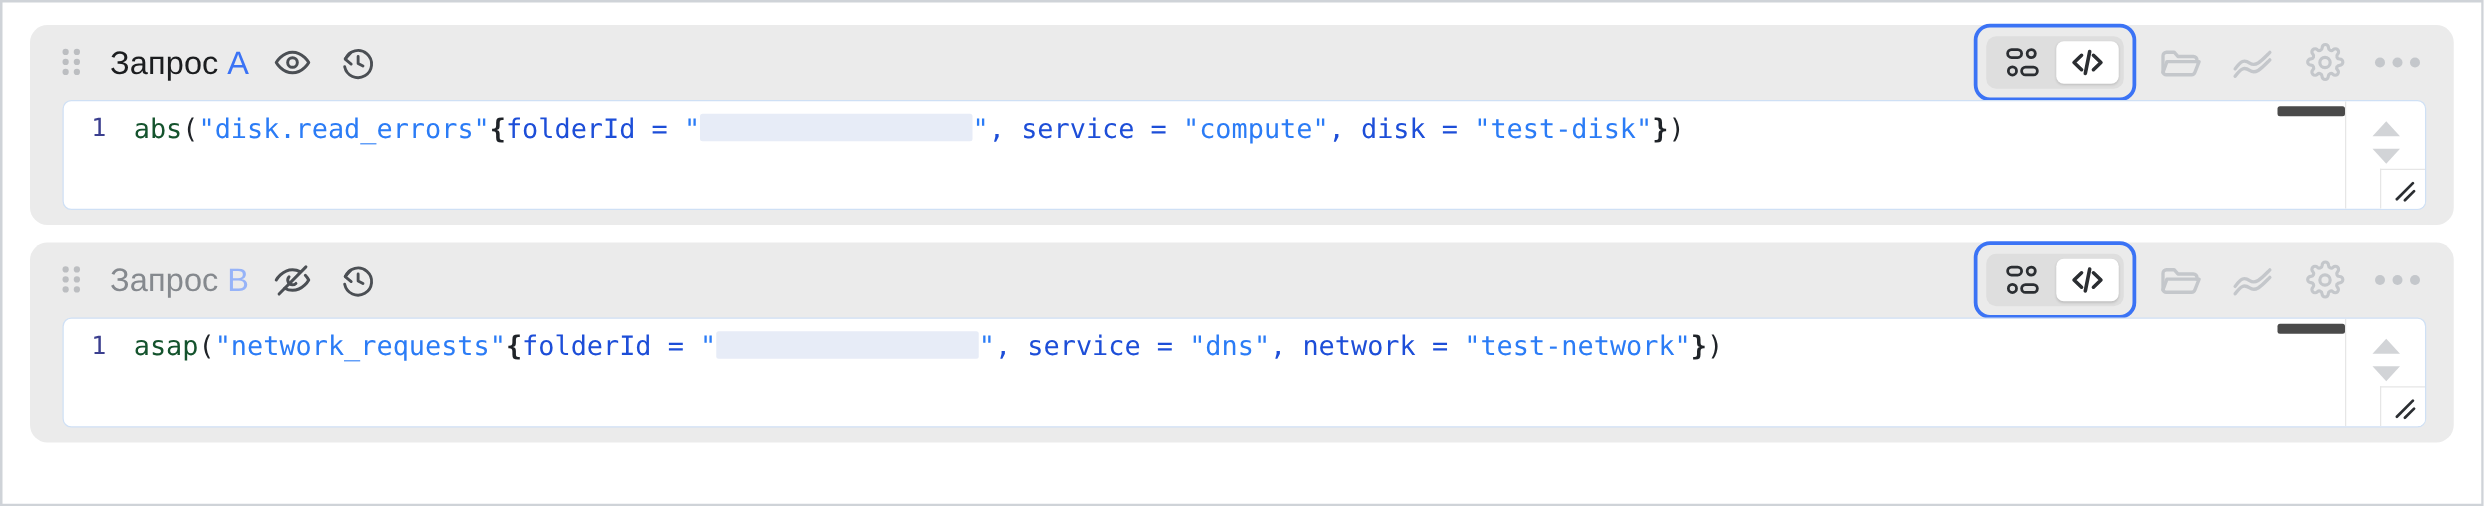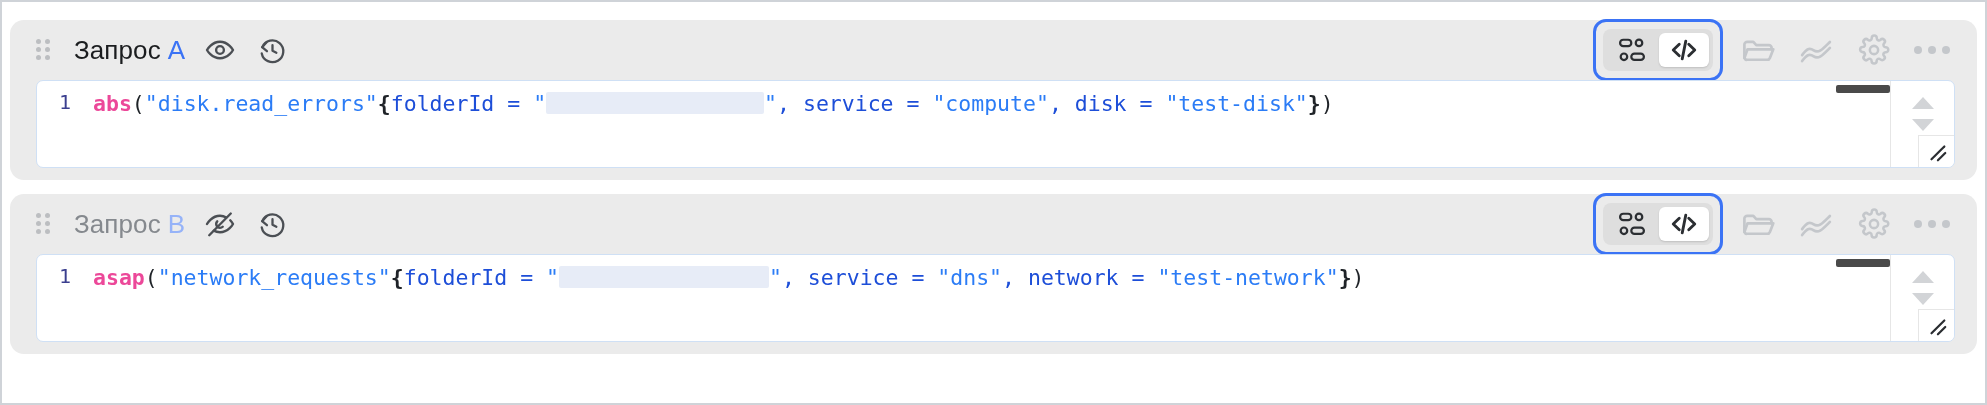--- a/index.html
+++ b/index.html
@@ -7,21 +7,21 @@
     width: 1987px; height: 405px;
     background: #ffffff;
     font-family: "Liberation Sans", sans-serif;
     overflow: hidden;
   }
   #screen {
     position: relative;
     width: 1987px; height: 405px;
     background: #ffffff;
     border: 2px solid #cfd3d8;
-    padding: 18px 8px;
+    padding: 18px 22px;
   }
 
   
   .panel {
     position: relative;
     background: #ebebeb;
     border-radius: 14px;
     padding: 0;
     margin-bottom: 14px;
     height: 160px;
@@ -127,21 +127,21 @@
   .code-area {
     flex: 1 1 auto;
     padding-top: 9px;
     font-family: "DejaVu Sans Mono", monospace;
     font-size: 21.5px;
     line-height: 28px;
     white-space: pre;
     overflow: hidden;
     color: #2b2e32;
   }
-  .tok-fn     { color: #ec4899; font-weight: bold; }
+  .tok-fn     { color: #14532d; }
   .tok-paren  { color: #1f2328; }
   .tok-str    { color: #2b7cf6; }
   .tok-quote  { color: #2b7cf6; }
   .tok-plain  { color: #1d4ed8; }
   .tok-brace  { color: #1f2328; font-weight: 600; }
   .redacted {
     display: inline-block;
     background: #e7ecf7;
     border-radius: 2px;
     vertical-align: -3px;

